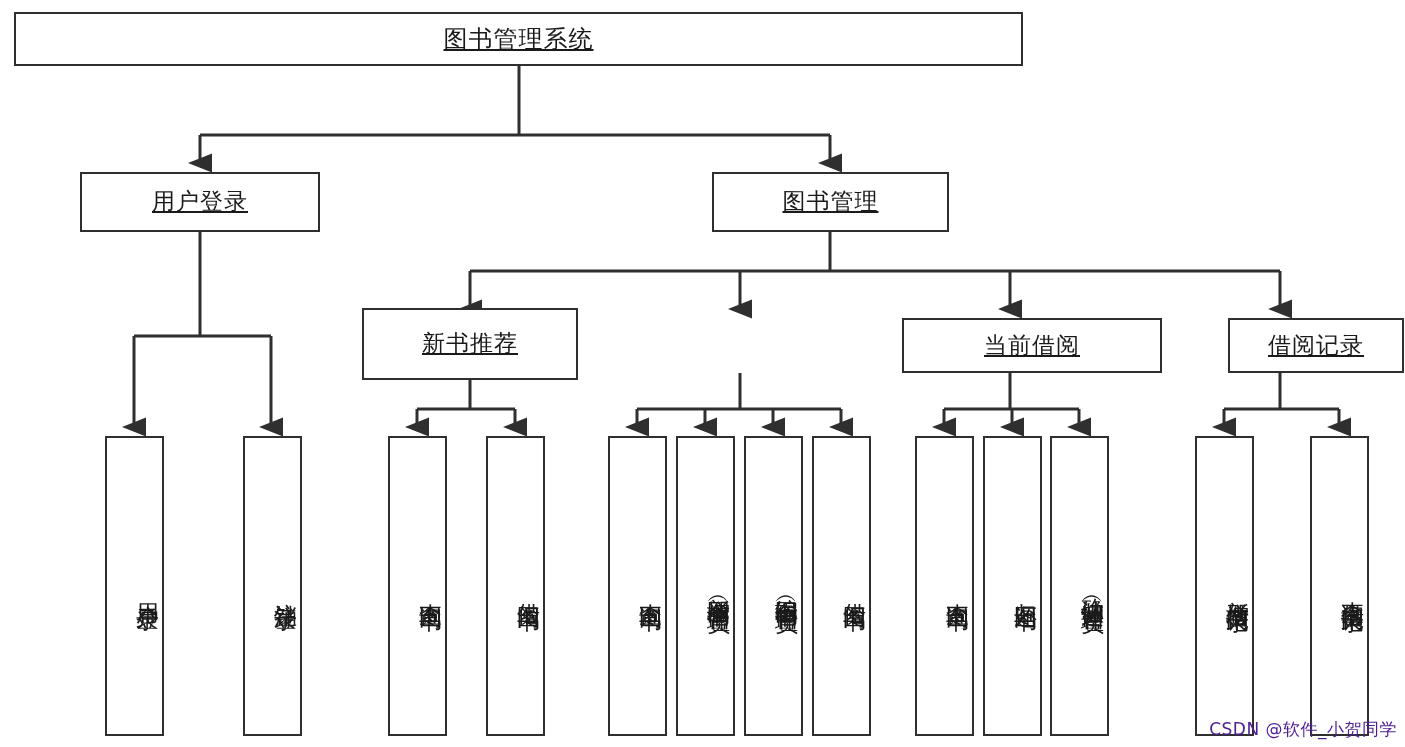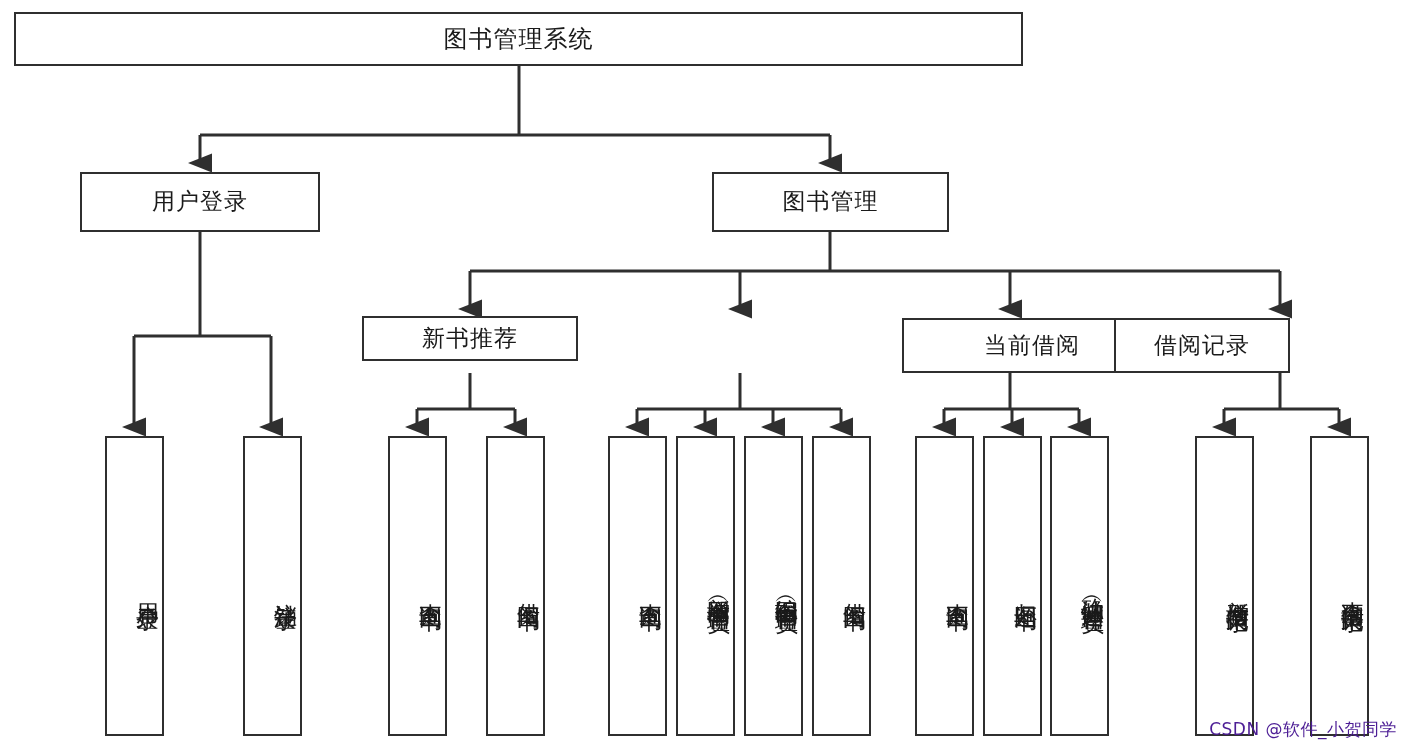--- a/index.html
+++ b/index.html
@@ -32,20 +32,21 @@
     background: #ffffff;
     display: flex;
     align-items: center;
     justify-content: center;
     color: #1a1a1a;
   }
   .node.horiz {
     font-size: 23px;
     letter-spacing: 1px;
     line-height: 1.2;
+    text-decoration: underline;
   }
   .node.vert {
     writing-mode: vertical-rl;
     text-orientation: upright;
     font-size: 23px;
     line-height: 1.25;
     letter-spacing: 2px;
     padding-top: 6px;
     align-items: flex-start;
     justify-content: center;
@@ -132,27 +133,27 @@
     <span class="txt">图书管理系统</span>
   </div>
 
   <div class="node horiz" style="left:80px; top:172px; width:240px; height:60px;">
     <span class="txt">用户登录</span>
   </div>
   <div class="node horiz" style="left:712px; top:172px; width:237px; height:60px;">
     <span class="txt">图书管理</span>
   </div>
 
-  <div class="node horiz" style="left:362px; top:316px; width:216px; height:45px;">
+  <div class="node horiz" style="left:362px; top:308px; width:216px; height:72px;">
     <span class="txt">新书推荐</span>
   </div>
   <div class="node horiz" style="left:902px; top:318px; width:260px; height:55px;">
     <span class="txt">当前借阅</span>
   </div>
-  <div class="node horiz" style="left:1114px; top:318px; width:176px; height:55px;">
+  <div class="node horiz" style="left:1228px; top:318px; width:176px; height:55px;">
     <span class="txt">借阅记录</span>
   </div>
 
   <div class="node vert" style="left:105px; top:436px; width:59px; height:300px;">
     <span class="txt">用户登录</span>
   </div>
   <div class="node vert" style="left:243px; top:436px; width:59px; height:300px;">
     <span class="txt">注销登录</span>
   </div>
 

